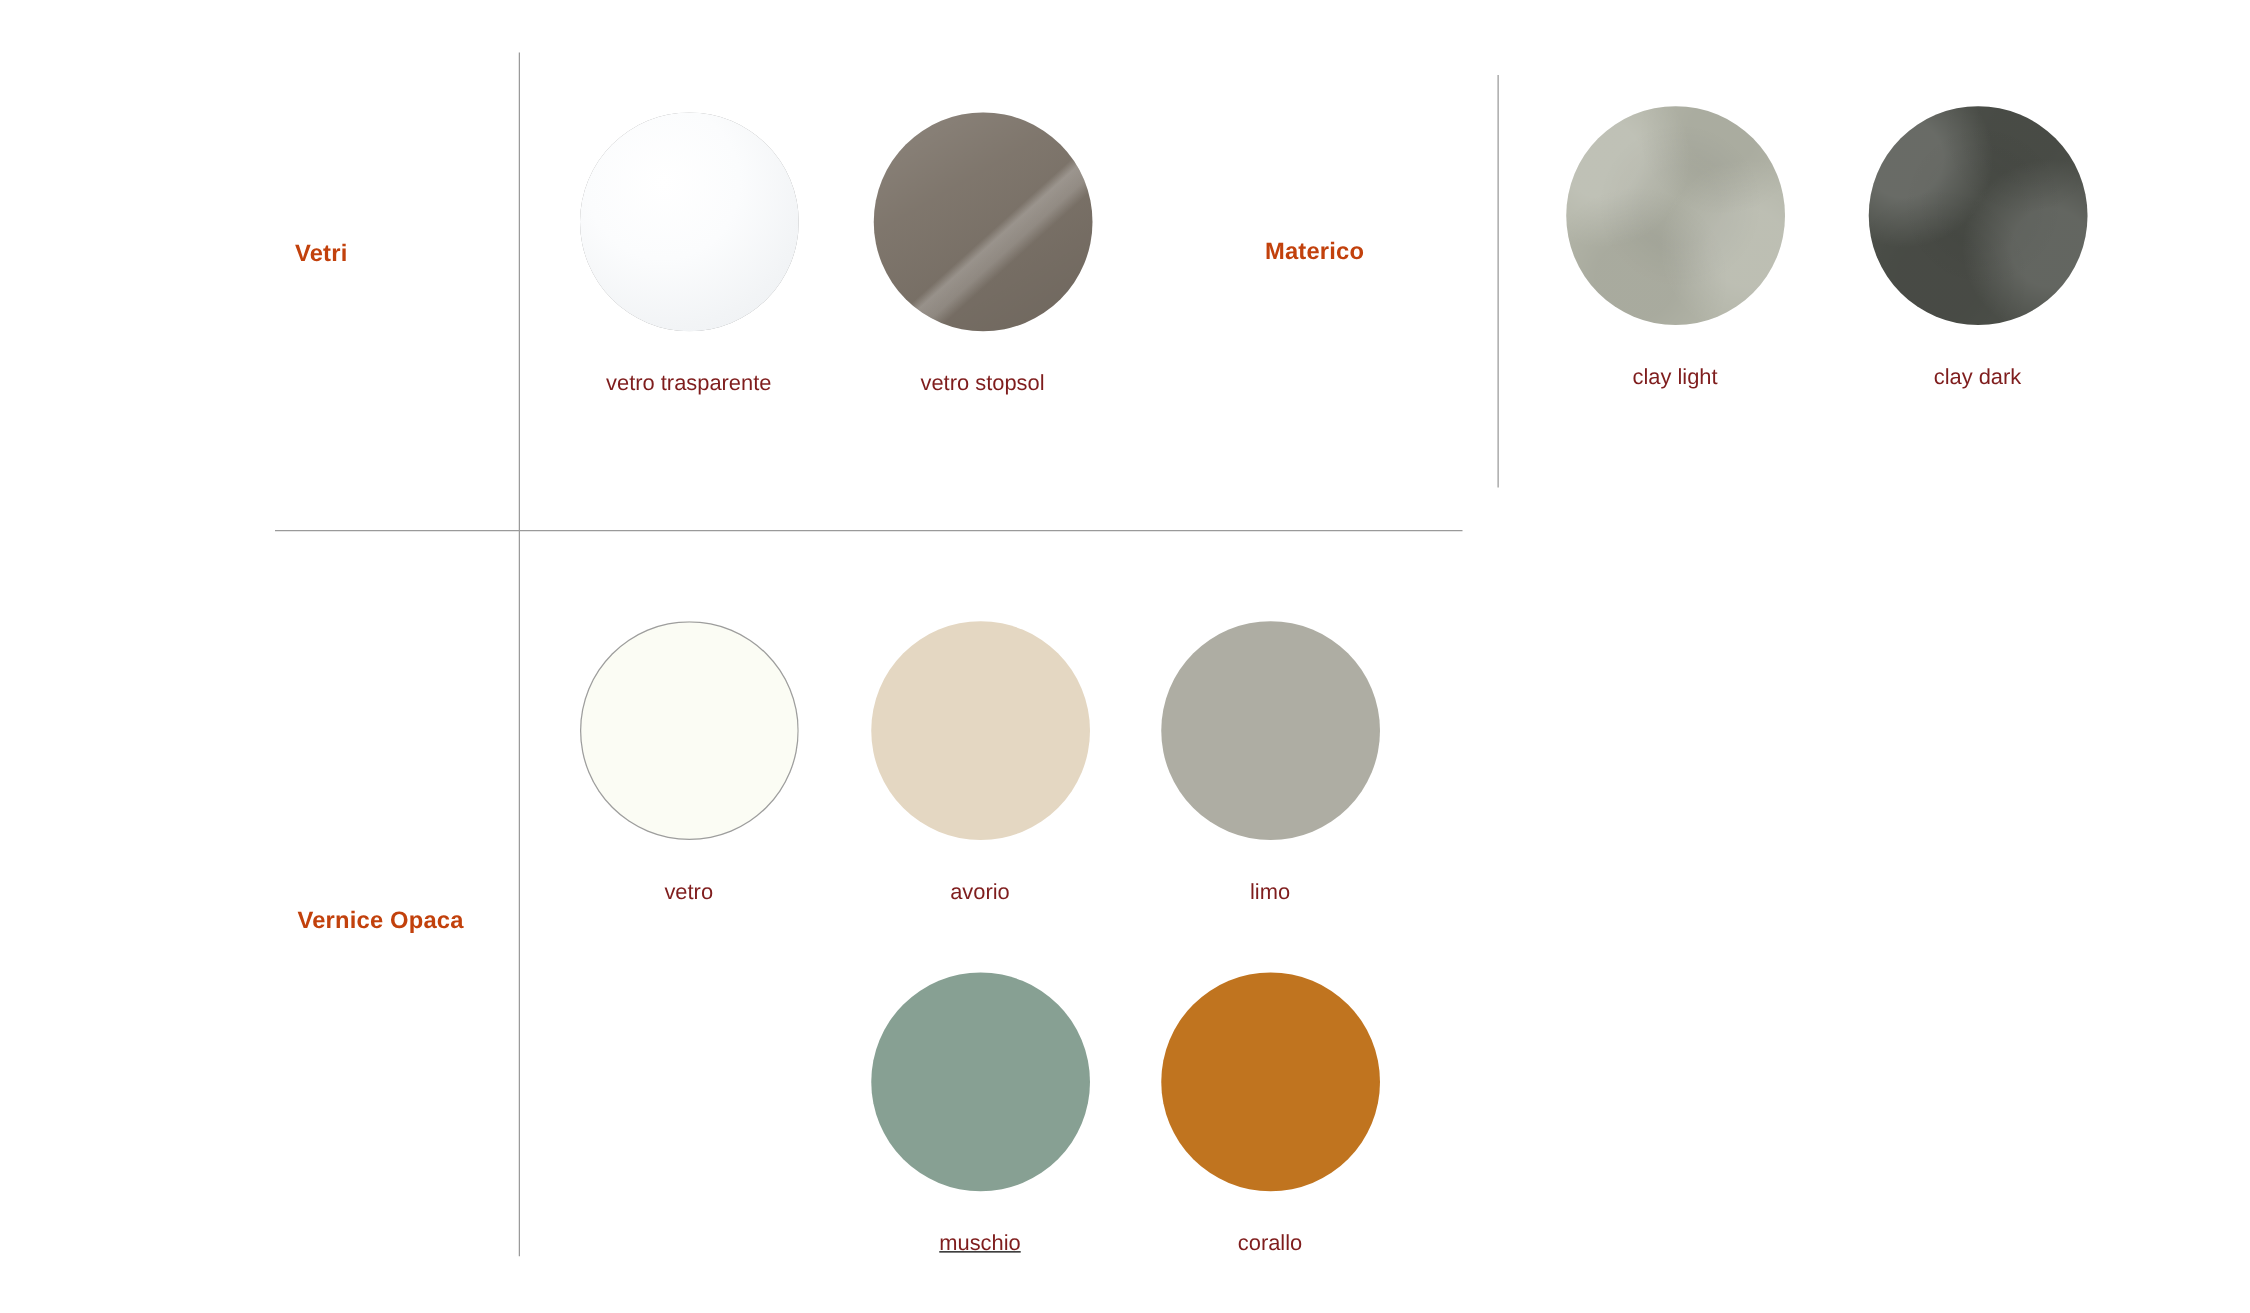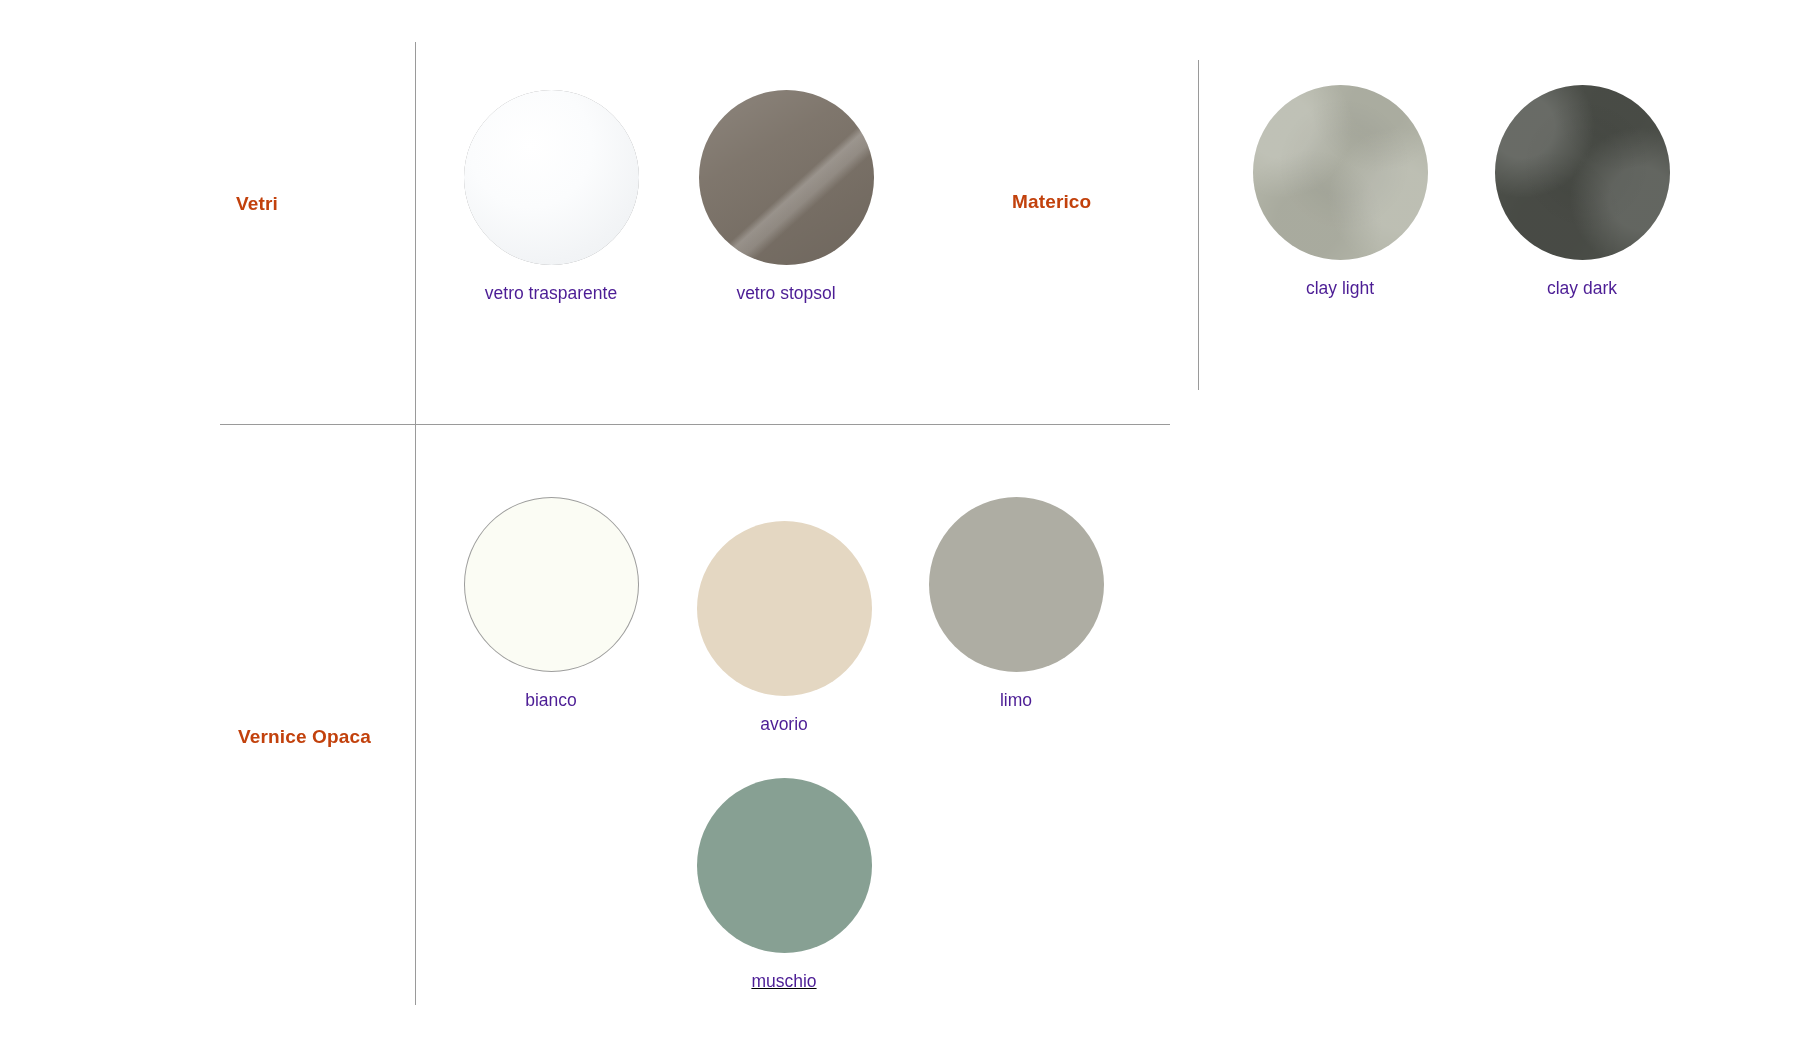--- a/index.html
+++ b/index.html
@@ -59,23 +59,23 @@
   .swatch-disc {
     width: 175px;
     height: 175px;
     border-radius: 50%;
     margin: 0 auto;
     position: relative;
     overflow: hidden;
   }
   .swatch-label {
     display: block;
-    margin-top: 19px;
+    margin-top: 32px;
     font-size: 17.5px;
-    color: #4c1d95;
+    color: #7f1d1d;
     font-weight: 400;
     line-height: 1.1;
     white-space: nowrap;
   }
 
   
   .disc-outlined { box-shadow: inset 0 0 0 1px #9d9d9d; }
 
   
   .disc-gloss::after {
@@ -154,33 +154,37 @@
     <span class="swatch-label">clay light</span>
   </div>
 
   <div class="swatch-cell" style="left:1477px; top:85px;">
     <div class="swatch-disc disc-texture" style="background-color: rgb(76, 79, 73);"></div>
     <span class="swatch-label">clay dark</span>
   </div>
 
   <div class="swatch-cell" style="left:446px; top:497px;">
     <div class="swatch-disc disc-outlined" style="background-color: rgb(251, 252, 244);"></div>
-    <span class="swatch-label">bianco</span>
+    <span class="swatch-label">vetro</span>
   </div>
 
-  <div class="swatch-cell" style="left:679px; top:521px;">
+  <div class="swatch-cell" style="left:679px; top:497px;">
     <div class="swatch-disc" style="background-color: rgb(228, 215, 194);"></div>
     <span class="swatch-label">avorio</span>
   </div>
 
   <div class="swatch-cell" style="left:911px; top:497px;text-align:center;">
     <div class="swatch-disc" style="background-color: rgb(174, 173, 163);"></div>
     <span class="swatch-label">limo</span>
   </div>
 
 
   <div class="swatch-cell" style="left:679px; top:778px;text-decoration:underline;">
     <div class="swatch-disc" style="background-color: rgb(135, 160, 147);"></div>
     <span class="swatch-label">muschio</span>
   </div>
 
+  <div class="swatch-cell" style="left:911px; top:778px;">
+    <div class="swatch-disc" style="background-color: rgb(192, 116, 31);"></div>
+    <span class="swatch-label">corallo</span>
+  </div>
 
 </div>
 
 </body></html>

